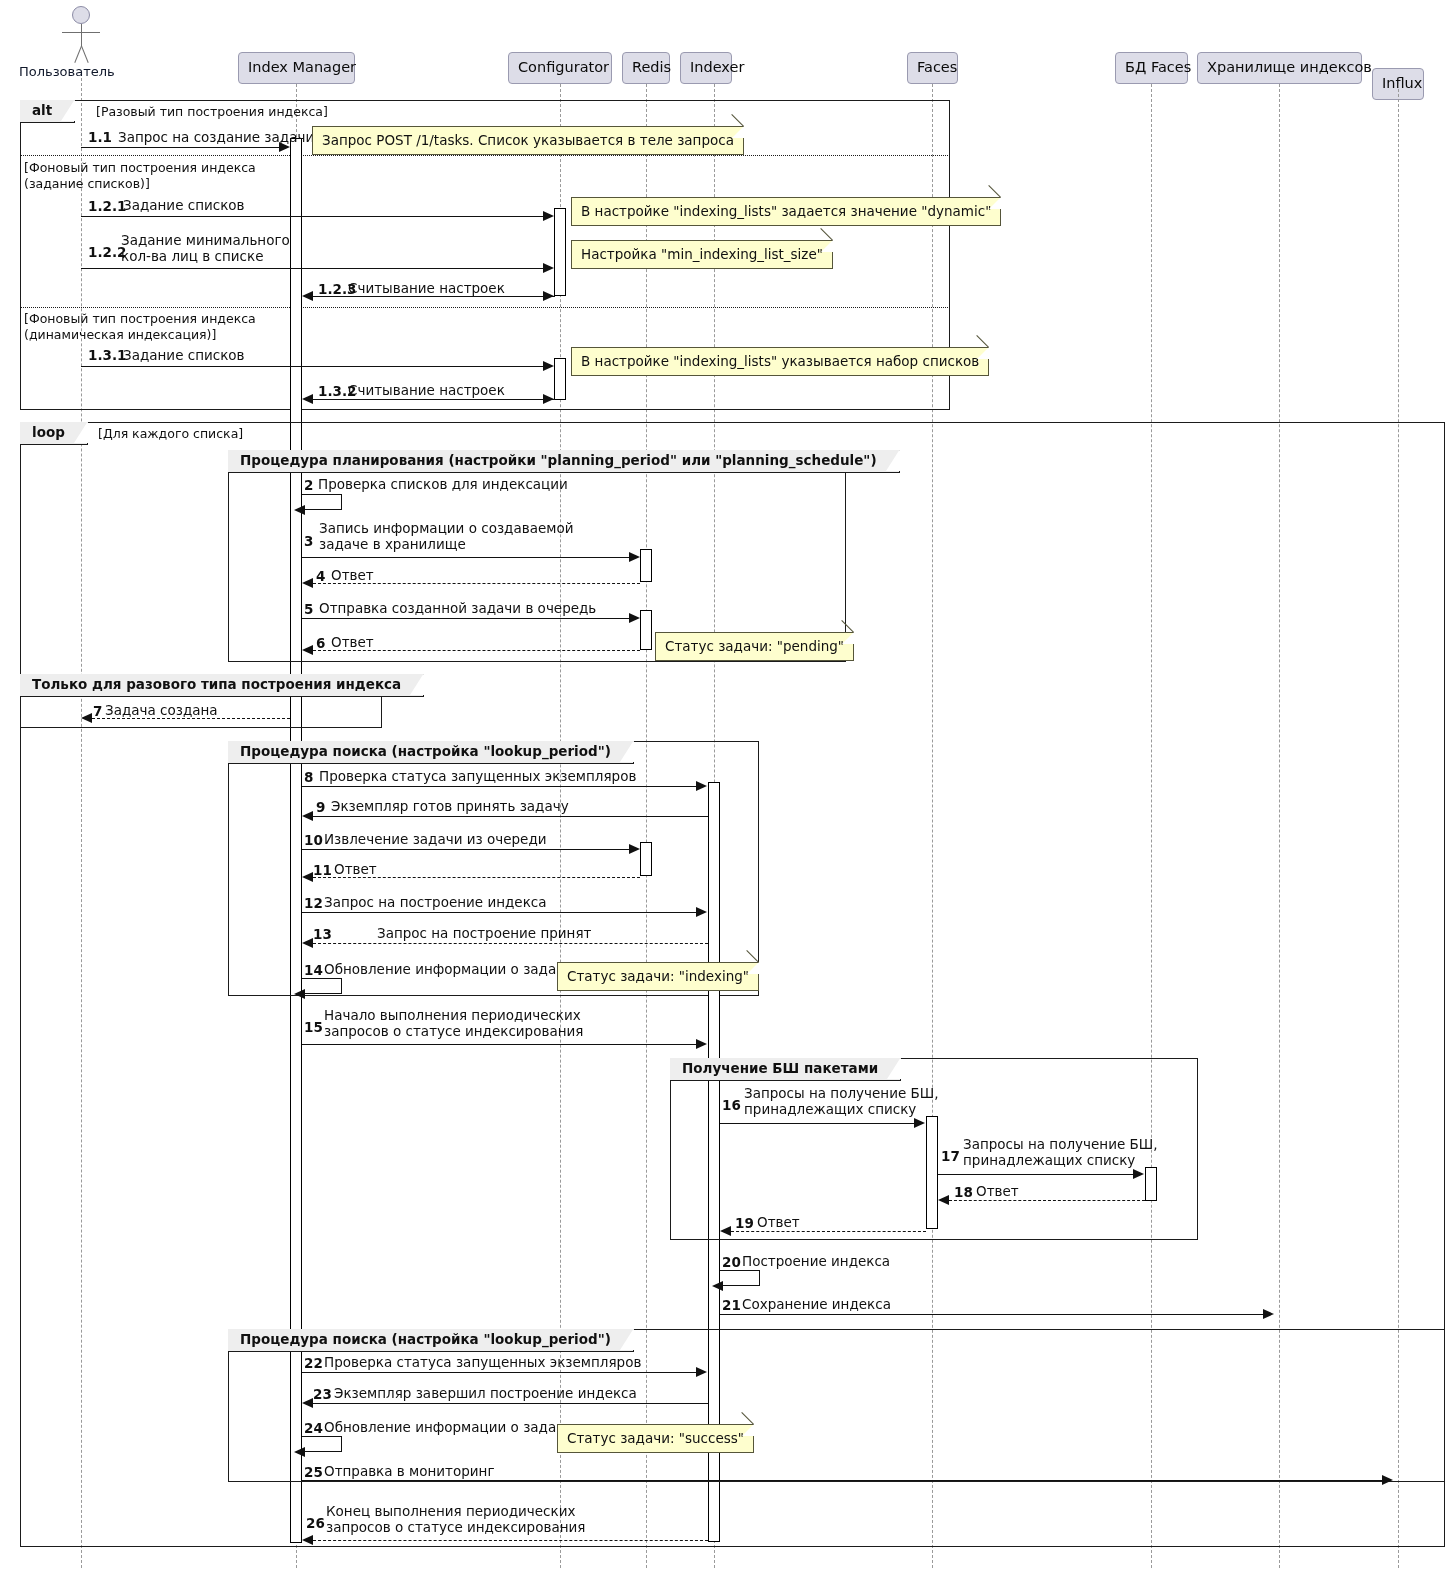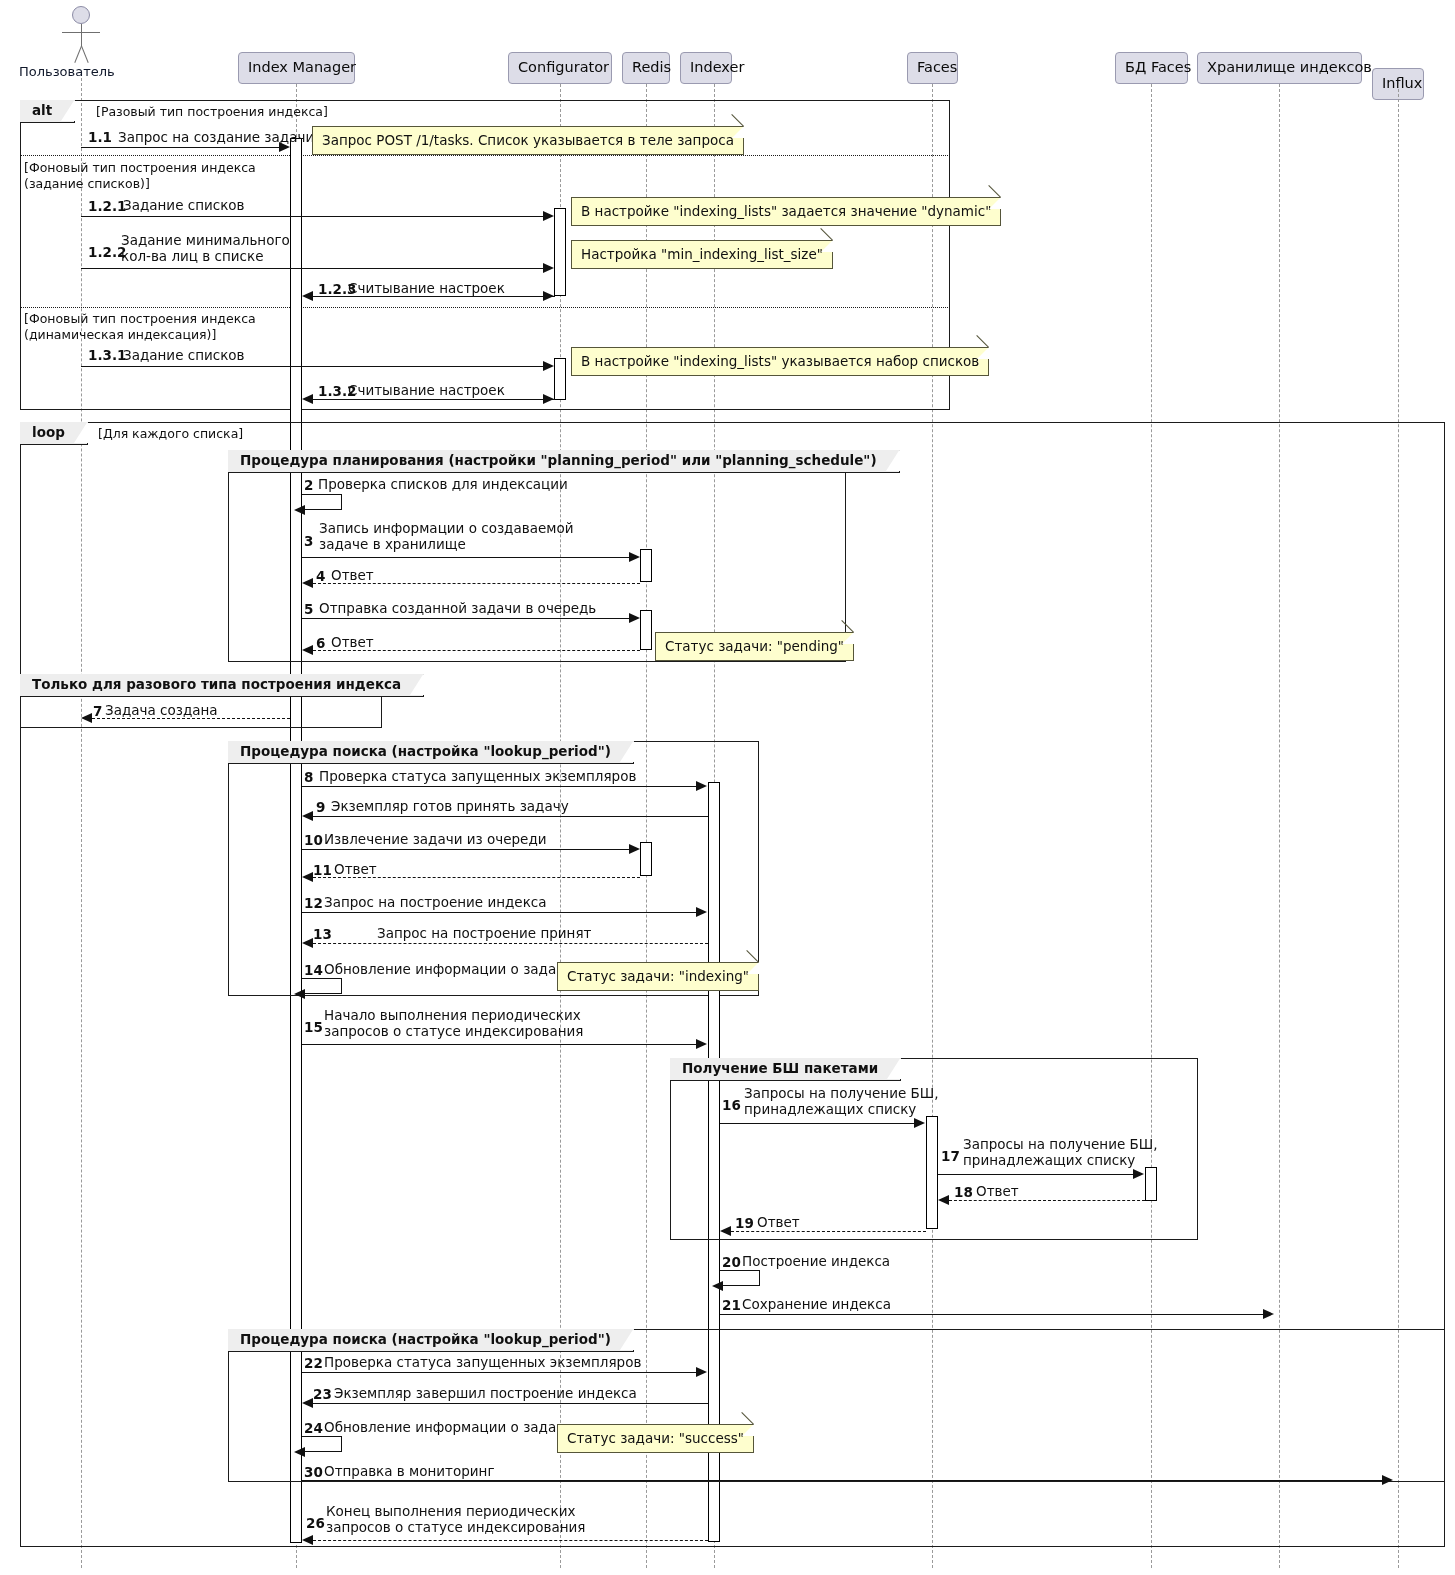--- a/index.html
+++ b/index.html
@@ -392,21 +392,21 @@
   <div class="msg-text" style="left:334px; top:1386px;">Экземпляр завершил построение индекса</div>
   <div class="msg-line" style="left:313px; top:1403px; width:395px;"></div>
   <div class="arrow-l" style="left:302px; top:1398px;"></div>
 
   <div class="msg-num" style="left:304px; top:1420px;">24</div>
   <div class="msg-text" style="left:324px; top:1420px;">Обновление информации о задаче</div>
   <div class="self-msg" style="left:302px; top:1436px; width:40px; height:16px;"></div>
   <div class="arrow-l" style="left:294px; top:1447px;"></div>
   <div class="note" style="left:557px; top:1424px;"><span>Статус задачи: "success"</span><span class="fold"></span><span class="foldline"></span></div>
 
-  <div class="msg-num" style="left:304px;  top:1464px;">30</div>
+  <div class="msg-num" style="left:304px;  top:1464px;">25</div>
   <div class="msg-text" style="left:324px;  top:1464px;">Отправка в мониторинг</div>
   <div class="msg-line" style="left:302px;  top:1480px; width:1082px;"></div>
   <div class="arrow-r" style="left:1382px; top:1475px;"></div>
 
   <div class="msg-num" style="left:306px; top:1515px;">26</div>
   <div class="msg-text" style="left:326px; top:1504px;">Конец выполнения периодических
 запросов о статусе индексирования</div>
   <div class="msg-line dotted" style="left:313px; top:1540px; width:395px;"></div>
   <div class="arrow-l" style="left:302px; top:1535px;"></div>
 

